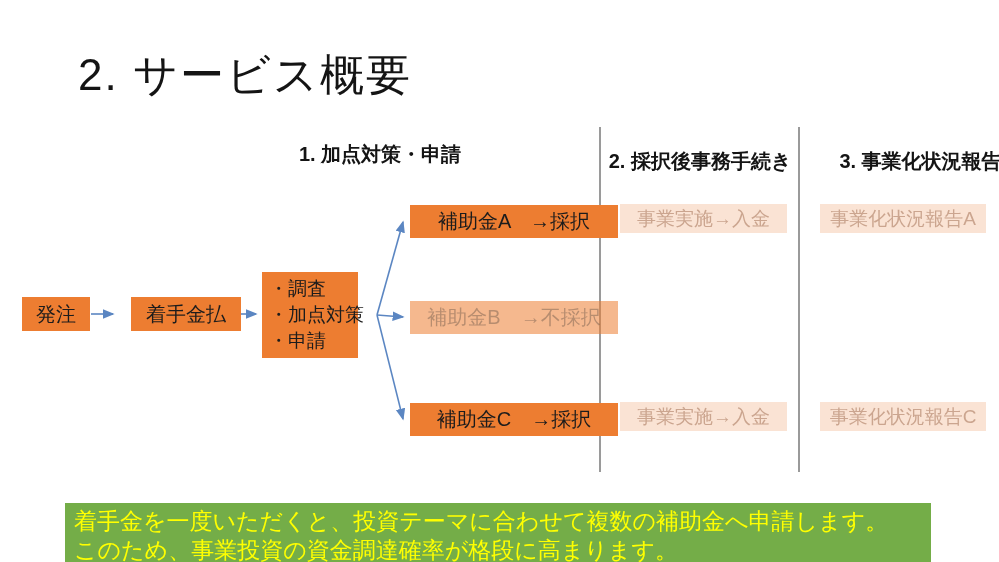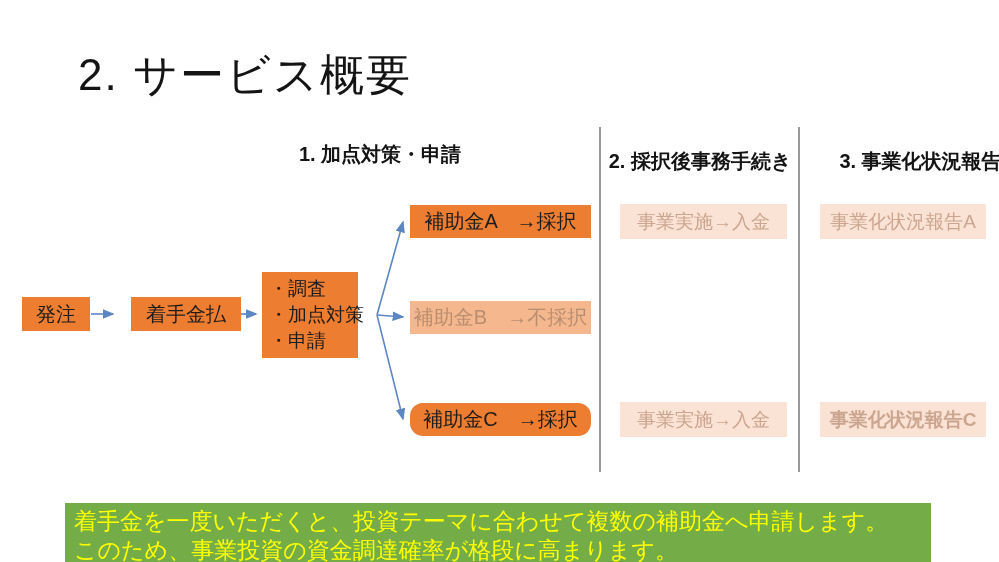--- a/index.html
+++ b/index.html
@@ -25,33 +25,33 @@
     position:absolute;background:#ED7D31;color:#1c1c1c;display:flex;
     align-items:center;justify-content:center;font-size:20px;white-space:nowrap;
   }
   .box-order{left:22px;top:297px;width:68px;height:34px;}
   .box-deposit{left:131px;top:297px;width:110px;height:34px;}
   .box-tasks{
     left:262px;top:272px;width:96px;height:86px;flex-direction:column;
     align-items:flex-start;justify-content:center;padding-left:7px;
     box-sizing:border-box;font-size:19px;line-height:1.38;
   }
-  .box-subsidy{width:181px;height:33px;left:410px;}
+  .box-subsidy{width:208px;height:33px;left:410px;}
   .box-subA{top:205px;}
   .box-subB{top:301px;background:rgba(237,125,49,0.55);color:rgba(70,60,55,0.35);}
-  .box-subC{top:403px;border-radius:13px;}
+  .box-subC{top:403px;}
   .box-light{
     position:absolute;background:#FAE3D4;color:#CBA58F;display:flex;
-    align-items:center;justify-content:center;font-size:19px;height:35px;
+    align-items:center;justify-content:center;font-size:19px;height:29px;
     white-space:nowrap;
   }
   .exec-a{left:620px;top:204px;width:167px;}
   .report-a{left:820px;top:204px;width:166px;}
   .exec-c{left:620px;top:402px;width:167px;}
-  .report-c{left:820px;top:402px;width:166px;font-weight:bold;}
+  .report-c{left:820px;top:402px;width:166px;}
   .banner{
     position:absolute;left:65px;top:479px;width:866px;height:66px;
     background:#74AD48;color:#FFFF00;font-size:23px;line-height:29px;
     padding:4px 0 0 9px;box-sizing:border-box;white-space:nowrap;margin-top:24px;
   }
   .arrows{position:absolute;left:0;top:0;pointer-events:none;}
   .arrow{stroke:#5b86c2;stroke-width:1.6;fill:none;}
 </style>
 </head>
 <body>

